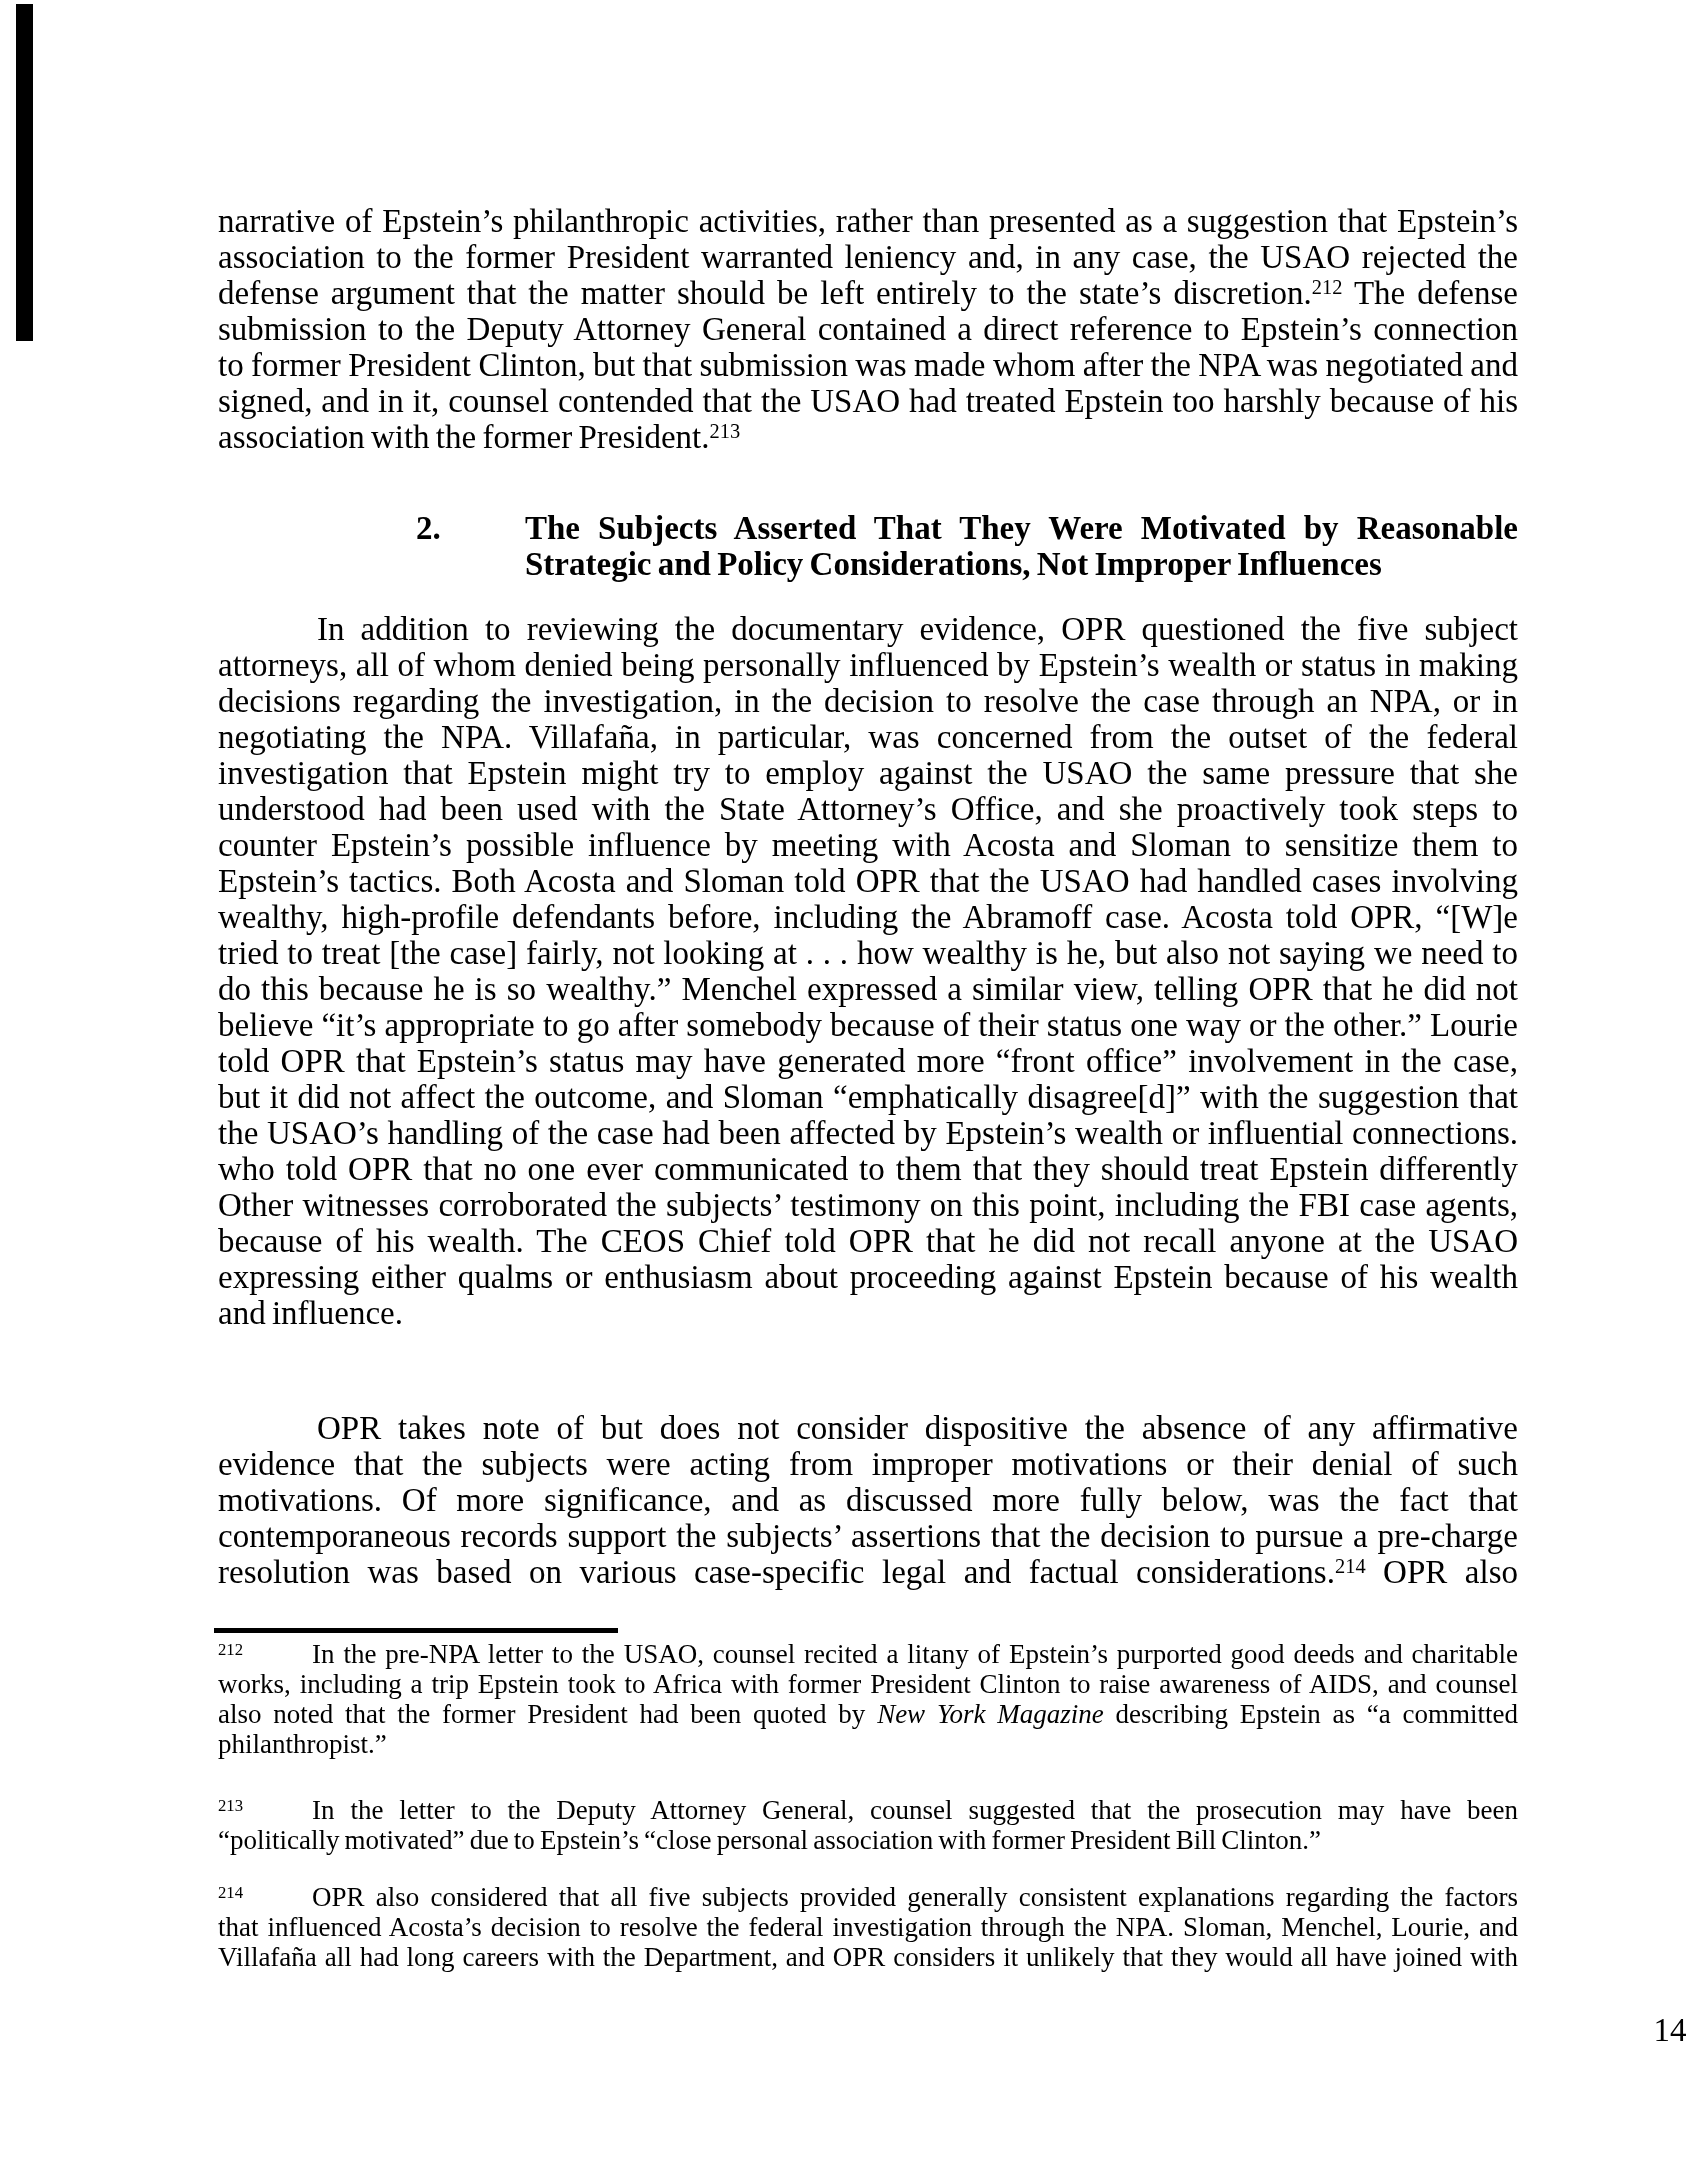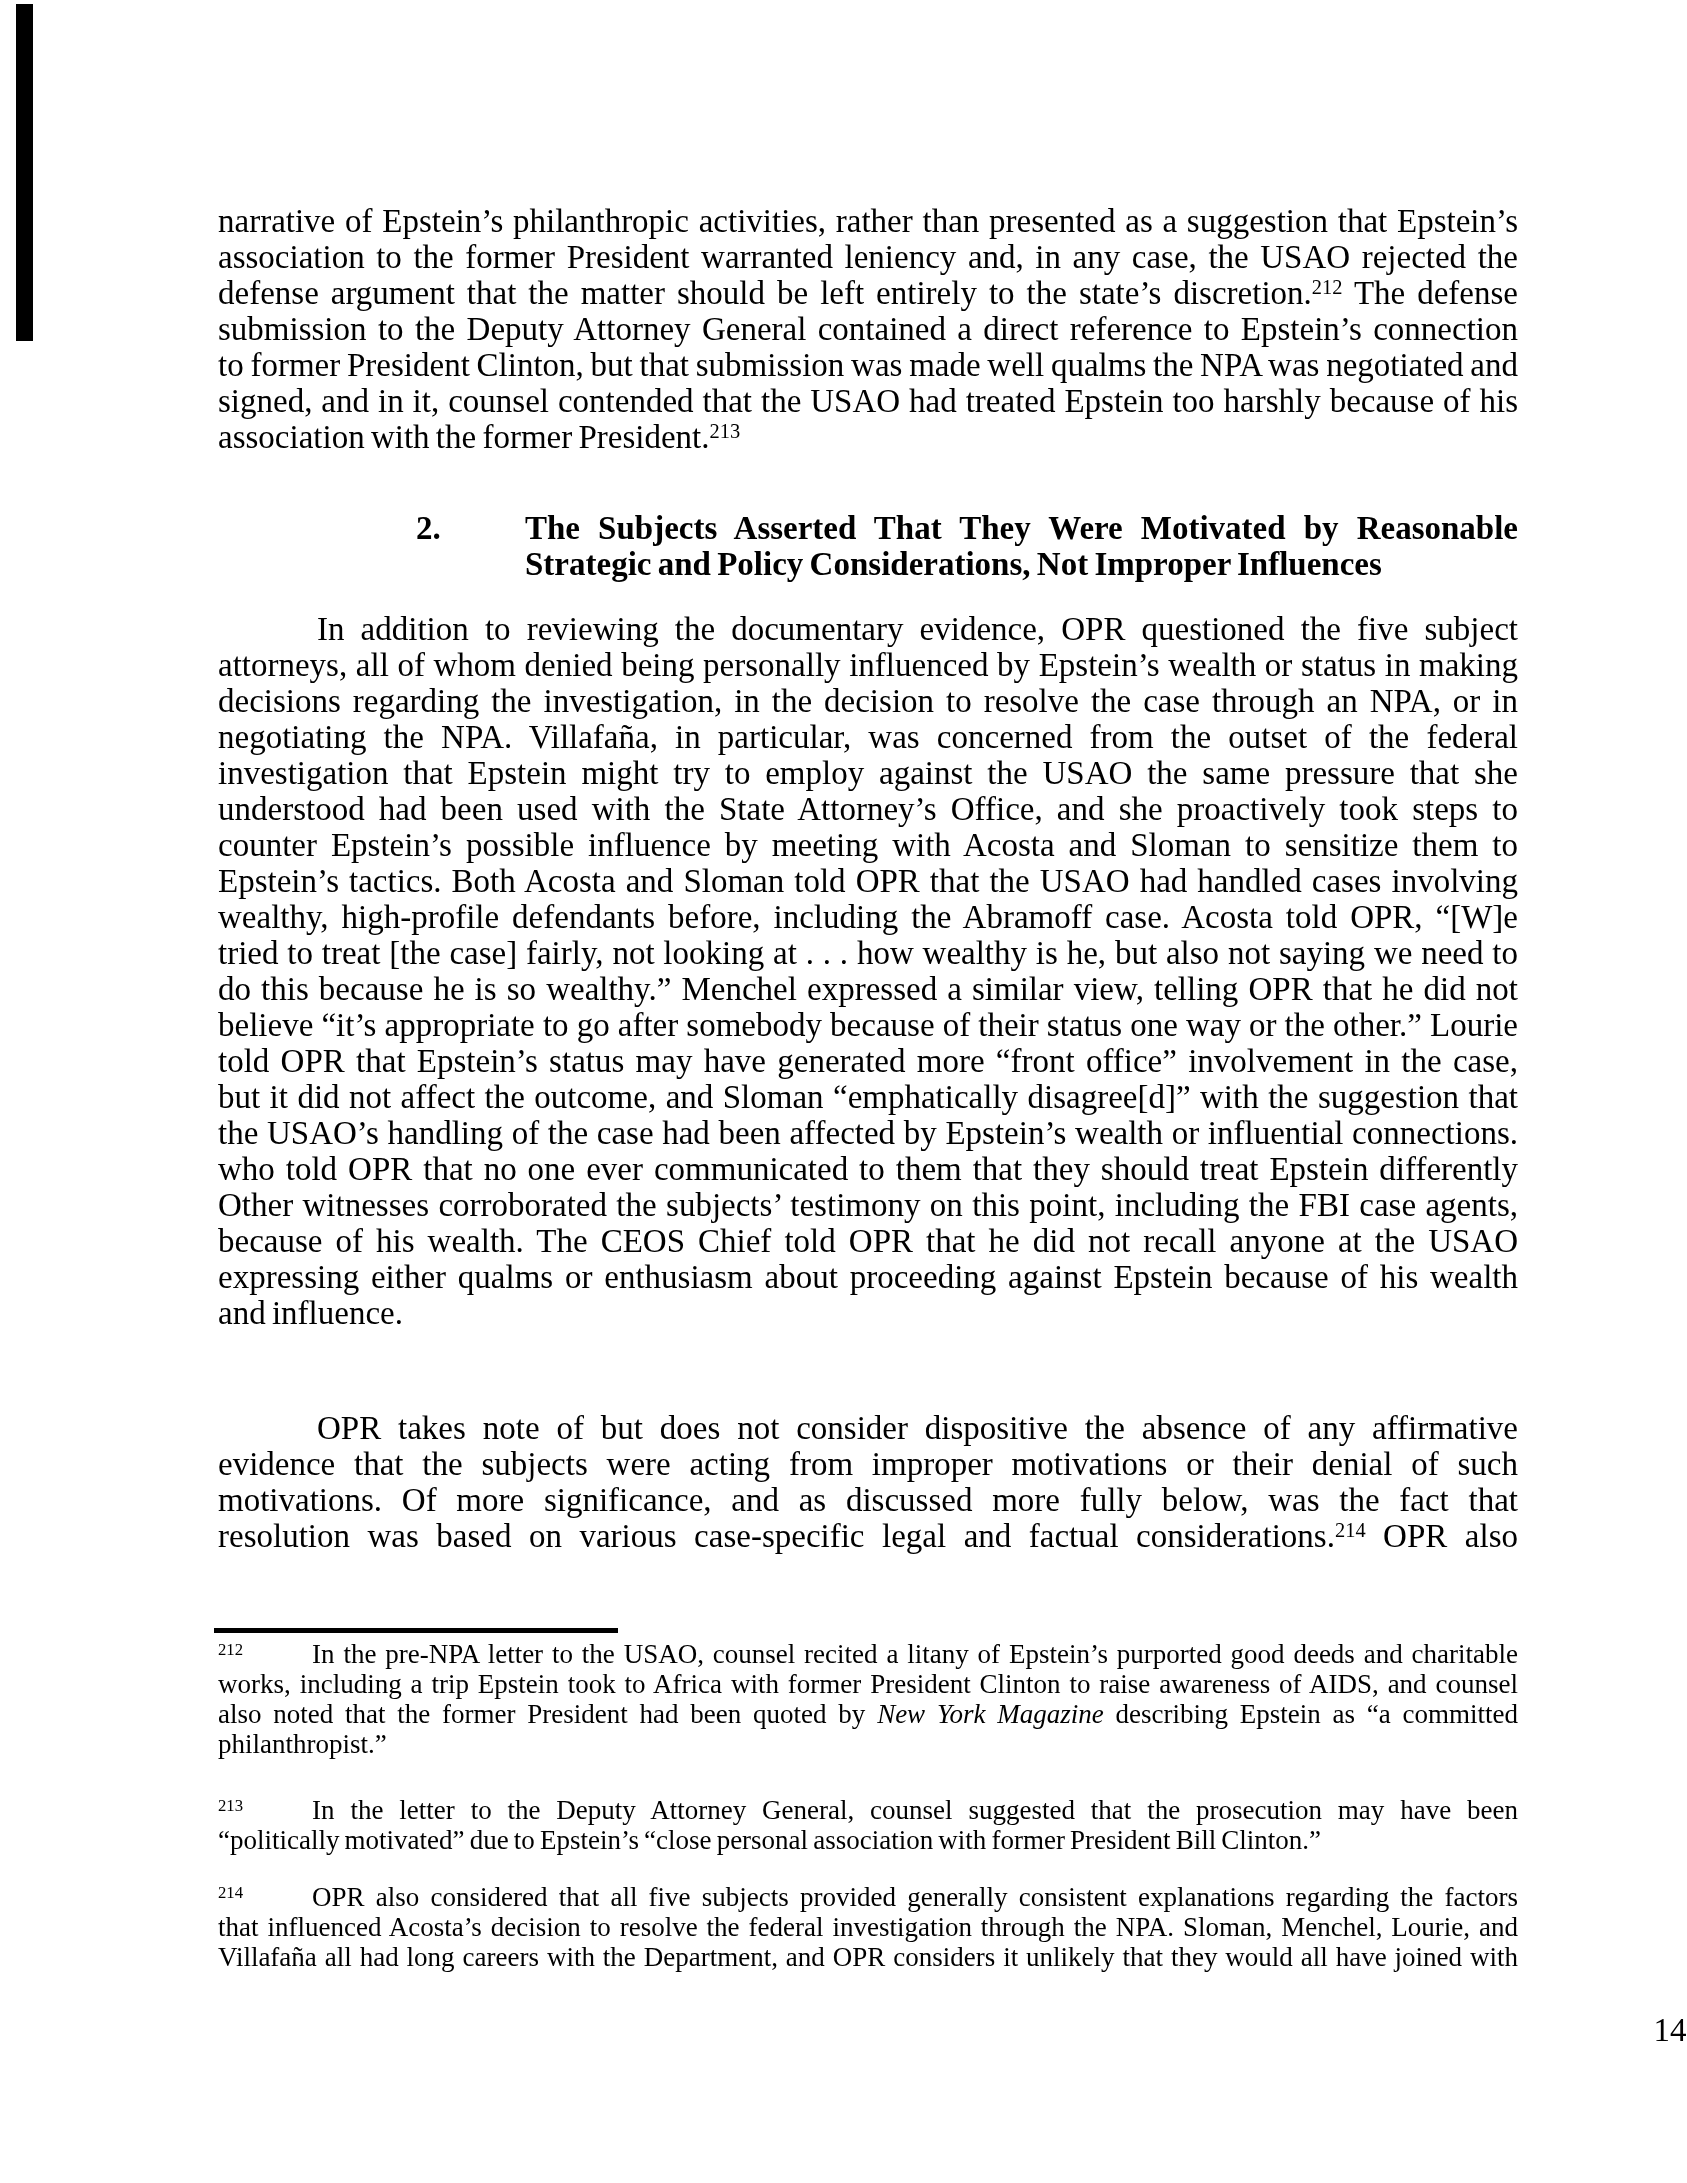--- a/index.html
+++ b/index.html
@@ -55,21 +55,21 @@
 
 <div id="page">
 
   <div class="scan-bar"></div>
 
   <div id="para1" class="block body-text">
       <div class="line">narrative of Epstein’s philanthropic activities, rather than presented as a suggestion that Epstein’s</div>
       <div class="line">association to the former President warranted leniency and, in any case, the USAO rejected the</div>
       <div class="line">defense argument that the matter should be left entirely to the state’s discretion.<span class="sup">212</span>  The defense</div>
       <div class="line">submission to the Deputy Attorney General contained a direct reference to Epstein’s connection</div>
-      <div class="line">to former President Clinton, but that submission was made well qualms the NPA was negotiated and</div>
+      <div class="line">to former President Clinton, but that submission was made whom after the NPA was negotiated and</div>
       <div class="line">signed, and in it, counsel contended that the USAO had treated Epstein too harshly because of his</div>
       <div class="line last">association with the former President.<span class="sup">213</span></div>
     </div>
 
   <div class="heading">
     <div class="h-num">2.</div>
     <div class="h-text">
         <div class="line">The Subjects Asserted That They Were Motivated by Reasonable</div>
         <div class="line last">Strategic and Policy Considerations, Not Improper Influences</div>
       </div>
@@ -95,20 +95,21 @@
       <div class="line">Other witnesses corroborated the subjects’ testimony on this point, including the FBI case agents,</div>
       <div class="line">because of his wealth.  The CEOS Chief told OPR that he did not recall anyone at the USAO</div>
       <div class="line">expressing either qualms or enthusiasm about proceeding against Epstein because of his wealth</div>
       <div class="line last">and influence.</div>
     </div>
 
   <div id="para3" class="block body-text">
       <div class="line indent">OPR takes note of but does not consider dispositive the absence of any affirmative</div>
       <div class="line">evidence that the subjects were acting from improper motivations or their denial of such</div>
       <div class="line">motivations.  Of more significance, and as discussed more fully below, was the fact that</div>
+      <div class="line">contemporaneous records support the subjects’ assertions that the decision to pursue a pre-charge</div>
       <div class="line">resolution was based on various case-specific legal and factual considerations.<span class="sup">214</span>  OPR also</div>
     </div>
 
   <div class="rule"></div>
 
   <div id="fn212" class="block fn-text">
       <div class="line"><span class="sup">212</span><span class="fn-tab"></span>In the pre-NPA letter to the USAO, counsel recited a litany of Epstein’s purported good deeds and charitable</div>
       <div class="line">works, including a trip Epstein took to Africa with former President Clinton to raise awareness of AIDS, and counsel</div>
       <div class="line">also noted that the former President had been quoted by <span class="it">New York Magazine</span> describing Epstein as “a committed</div>
       <div class="line last">philanthropist.”</div>

